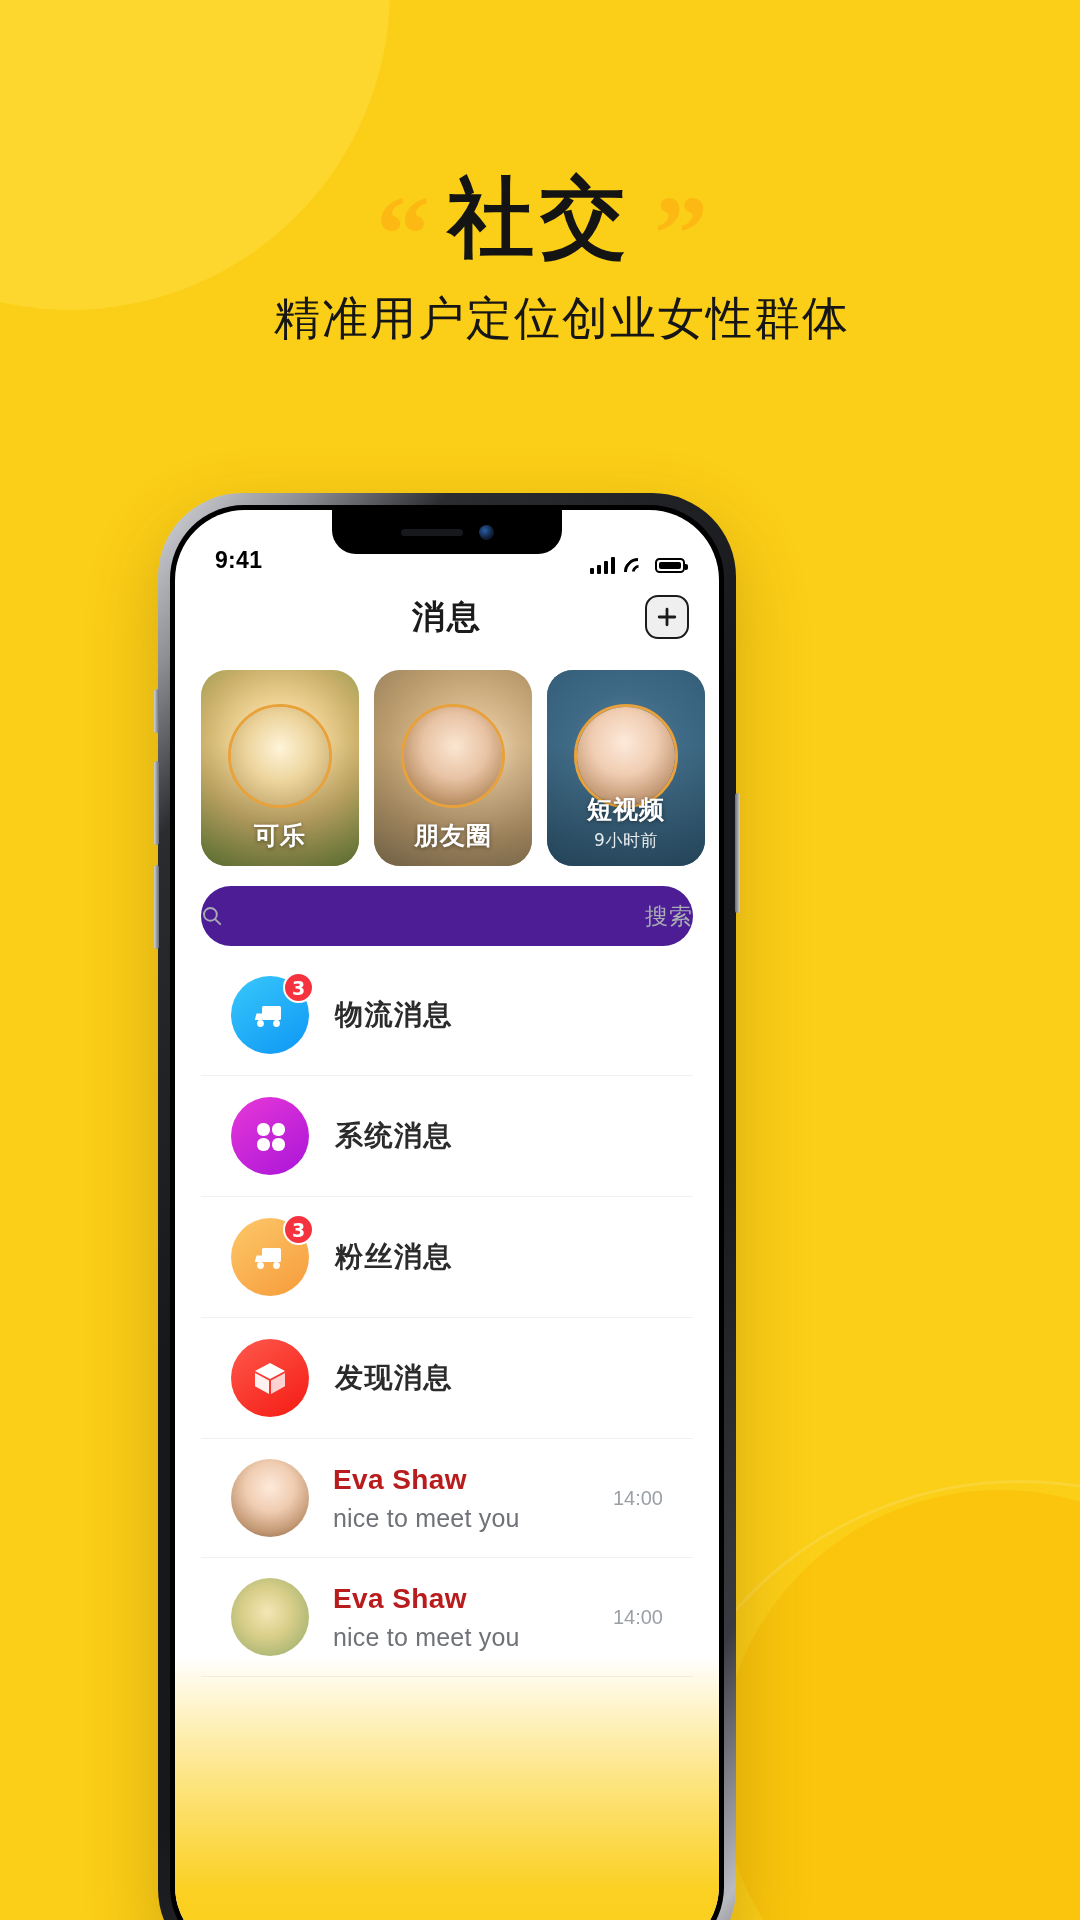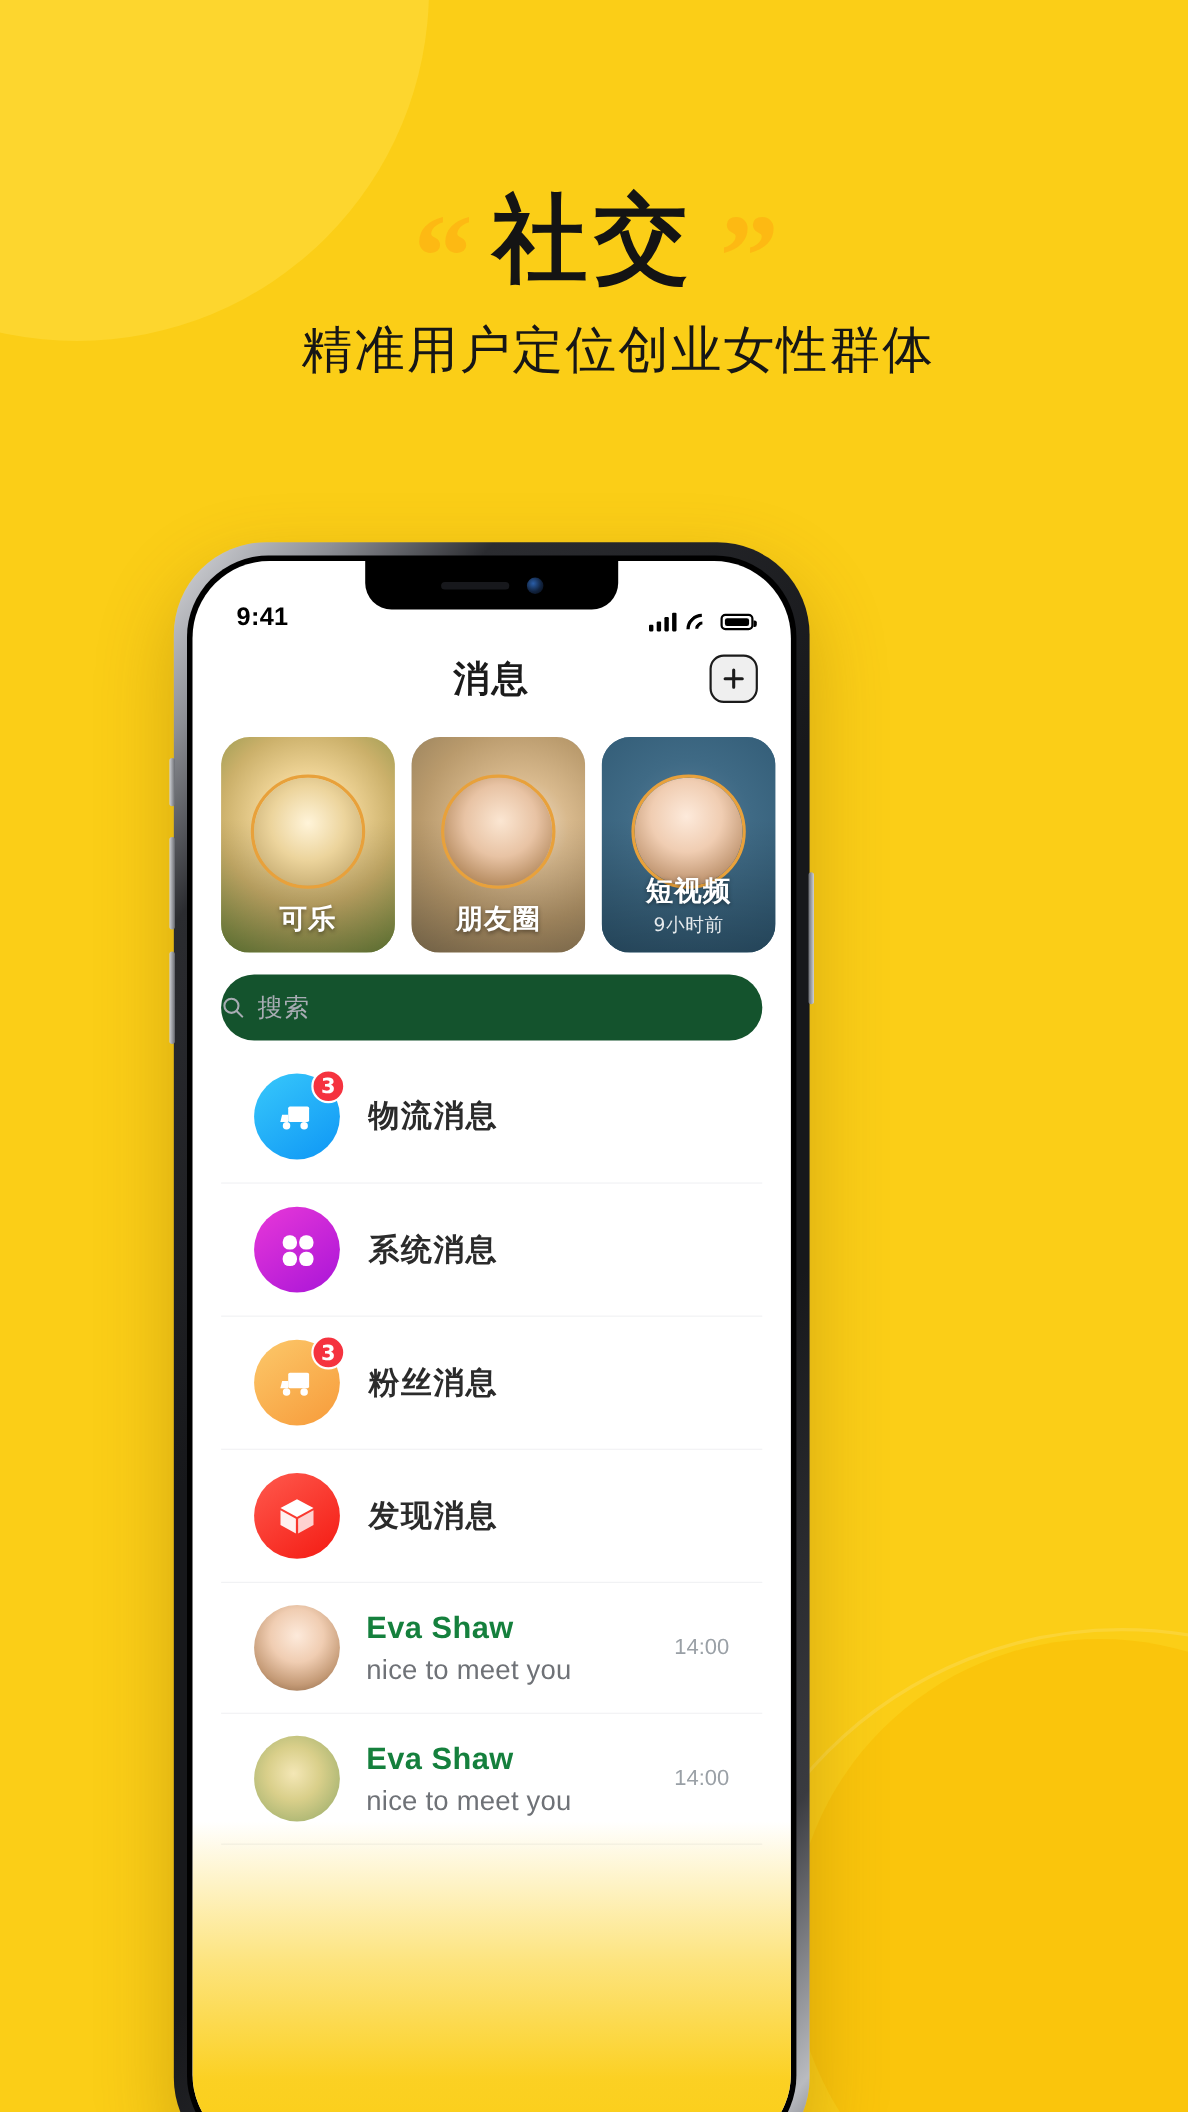--- a/index.html
+++ b/index.html
@@ -215,22 +215,22 @@
   .img-blue{ background:
       radial-gradient(circle at 50% 40%, #5a7f99 0%, #3f6a85 40%, #2d5670 100%),
       linear-gradient(180deg,#4f7893 0%,#2f5c76 100%); }
   .face-a{ background:radial-gradient(circle at 52% 40%, #fbe6d2 0%, #e8c3a4 42%, #b98f64 74%, #7d5f3e 100%); }
   .face-b{ background:radial-gradient(circle at 50% 42%, #fff4d9 0%, #ecd49c 45%, #b59a5e 100%); }
   .face-c{ background:radial-gradient(circle at 48% 36%, #fdeadb 0%, #f0cdb2 40%, #c49a76 72%, #86603f 100%); }
 
   
   .search-wrap{ padding:20px 26px 6px; }
   .searchbar{
-    height:60px; border-radius:30px; background:#14532d;
-    display:flex; align-items:center; justify-content:flex-start; gap:11px;
+    height:60px; border-radius:30px; background:#4c1d95;
+    display:flex; align-items:center; justify-content:space-between; gap:11px;
   }
   .search-ph{
     font-size:23px; color:#A8ACB3; letter-spacing:1px;
     font-family:"DejaVu Sans","Liberation Sans",sans-serif;
   }
 
   
   .msg-list{ padding:0 0 0 0; }
   .msg-row{
     display:flex; align-items:center; gap:26px;
@@ -263,21 +263,21 @@
     display:flex; align-items:center; gap:24px;
     padding:20px 30px; margin:0 26px;
     border-bottom:1.6px solid #F0F1F3;
   }
   .chat-ava{
     width:78px; height:78px; border-radius:50%;
     flex:0 0 auto; overflow:hidden;
   }
   .chat-mid{ flex:1 1 auto; min-width:0; }
   .chat-name{
-    font-size:28px; font-weight:700; color:#15803d; letter-spacing:.4px;
+    font-size:28px; font-weight:700; color:#b91c1c; letter-spacing:.4px;
     font-family:"Liberation Sans","DejaVu Sans",sans-serif;
   }
   .chat-msg{
     font-size:25px; color:#6f7277; margin-top:8px; letter-spacing:.2px;
     font-family:"Liberation Sans","DejaVu Sans",sans-serif;
   }
   .chat-time{
     font-size:20px; color:#9aa0a6; flex:0 0 auto;
     font-family:"Liberation Sans","DejaVu Sans",sans-serif;
   }

